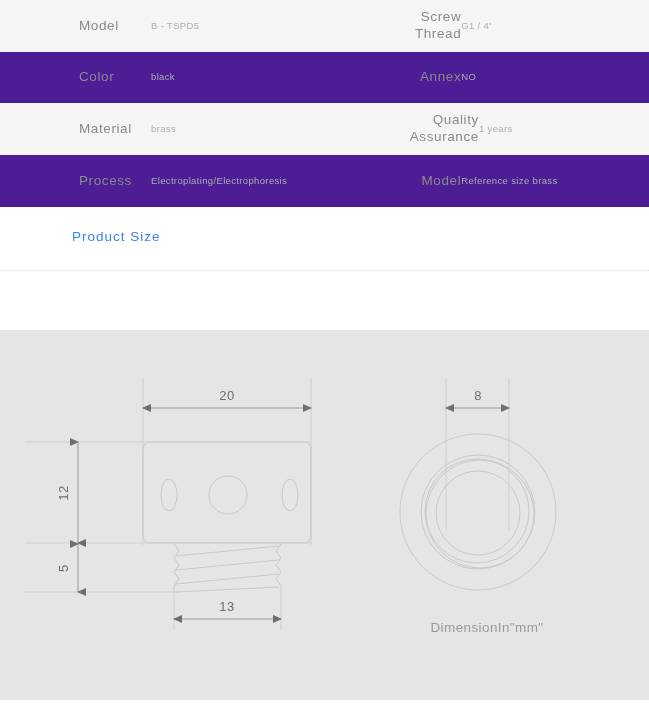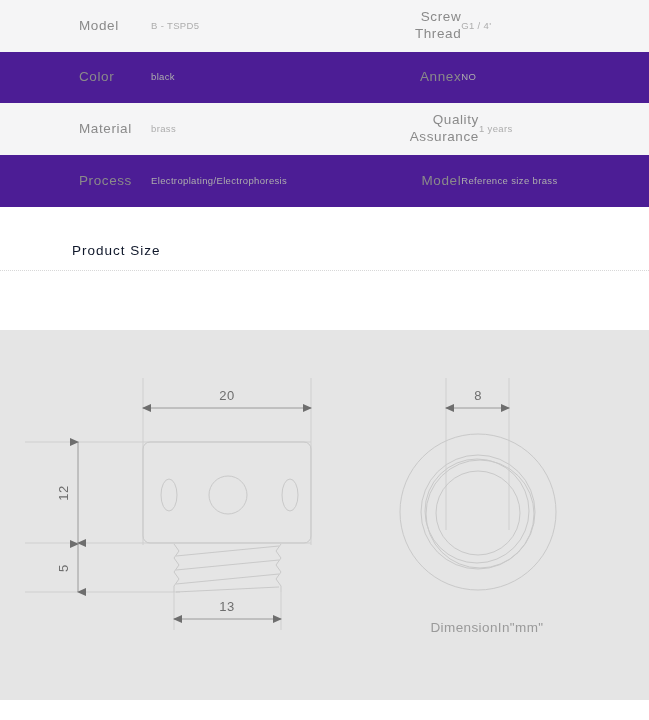--- a/index.html
+++ b/index.html
@@ -65,23 +65,23 @@
   
   .section {
     position: relative;
     height: 42px;
     background: #ffffff;
     margin-top: 22px;
   }
   .section-title {
     position: absolute;
     left: 72px;
-    top: 14px;
+    top: 0;
     font-size: 13.5px;
-    color: #0f172a;
+    color: #3b82f6;
     letter-spacing: 1px;
   }
   .section-rule {
     position: absolute;
     left: 0;
     right: 0;
     bottom: 0;
     height: 1px;
     border-bottom: 1px dotted #d8d8d8;
   }

